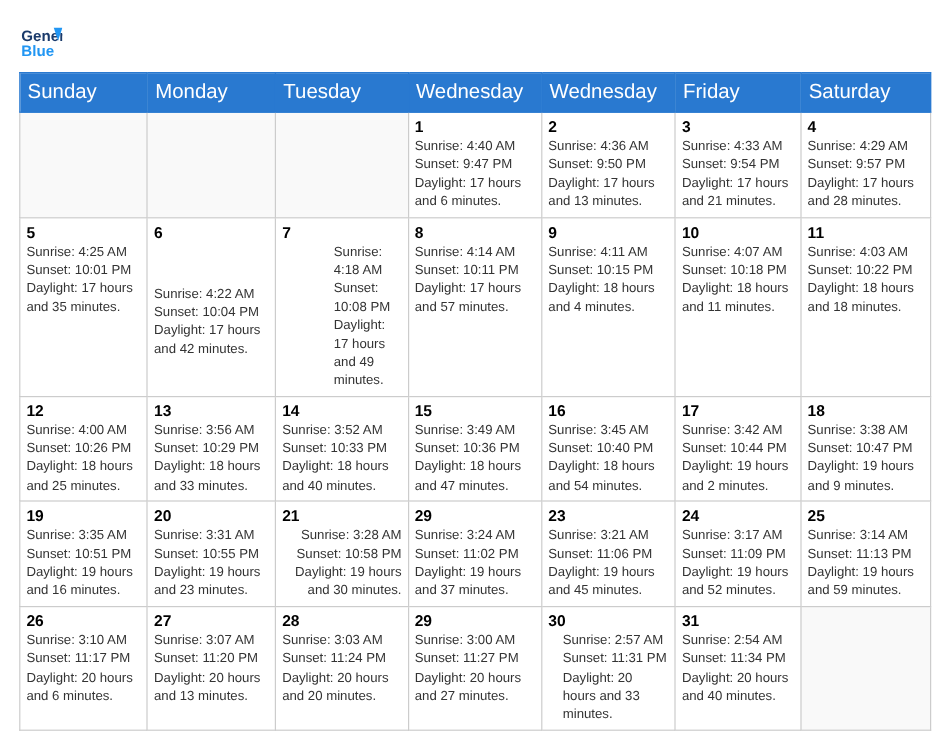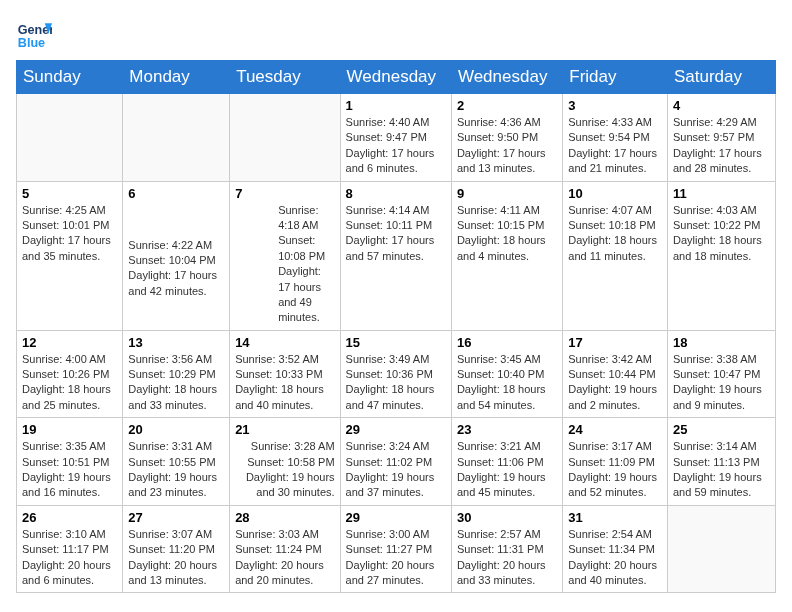--- a/index.html
+++ b/index.html
@@ -296,21 +296,21 @@
 Daylight: 20 hours and 20 minutes.</div>
         </td>
         <td>
           <span class="day-num">29</span>
           <div class="day-info" style="white-space: pre-line;">Sunrise: 3:00 AM
 Sunset: 11:27 PM
 Daylight: 20 hours and 27 minutes.</div>
         </td>
         <td>
           <span class="day-num">30</span>
-          <div class="day-info" style="white-space: pre-line;">Sunrise: 2:57 AM
+          <div class="day-info" style="white-space: pre-line; margin-left: 12px;">Sunrise: 2:57 AM
 Sunset: 11:31 PM
 Daylight: 20 hours and 33 minutes.</div>
         </td>
         <td>
           <span class="day-num">31</span>
           <div class="day-info" style="white-space: pre-line;">Sunrise: 2:54 AM
 Sunset: 11:34 PM
 Daylight: 20 hours and 40 minutes.</div>
         </td>
         <td class="empty"></td>

